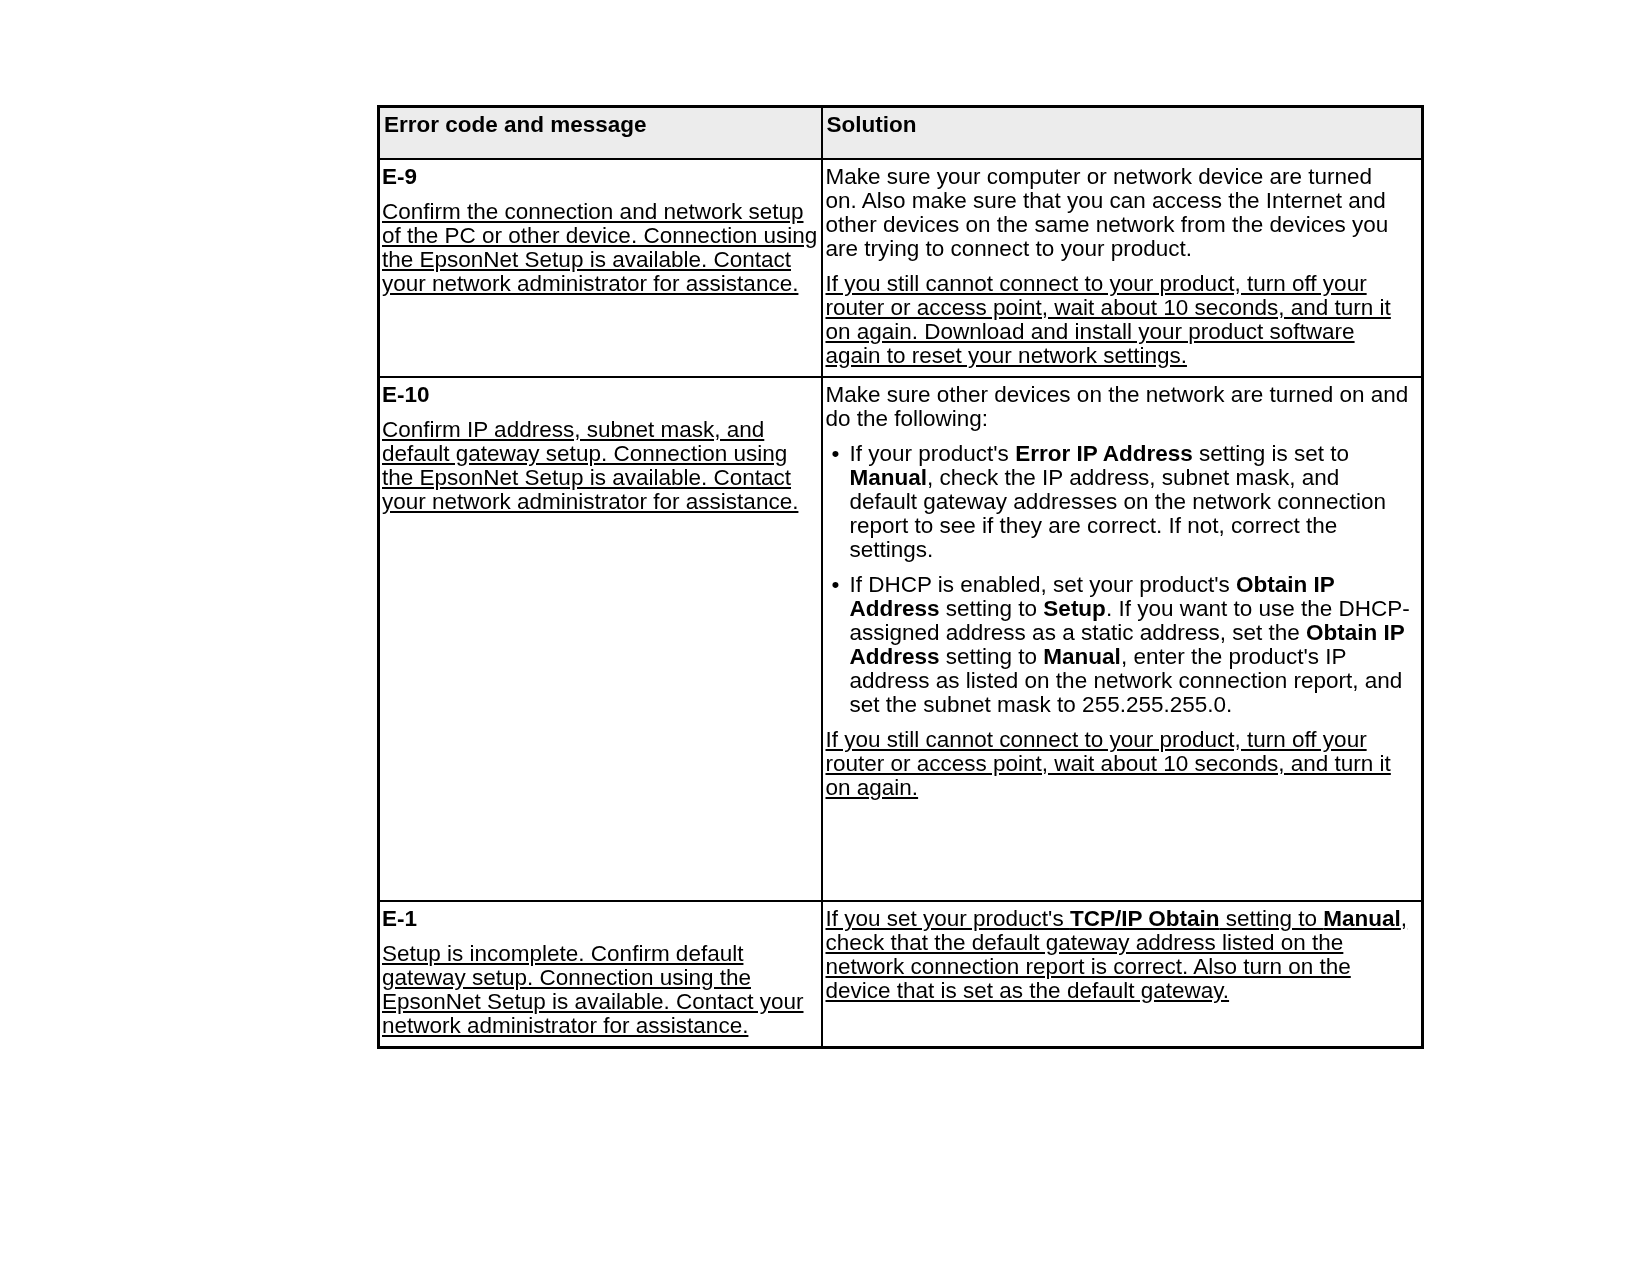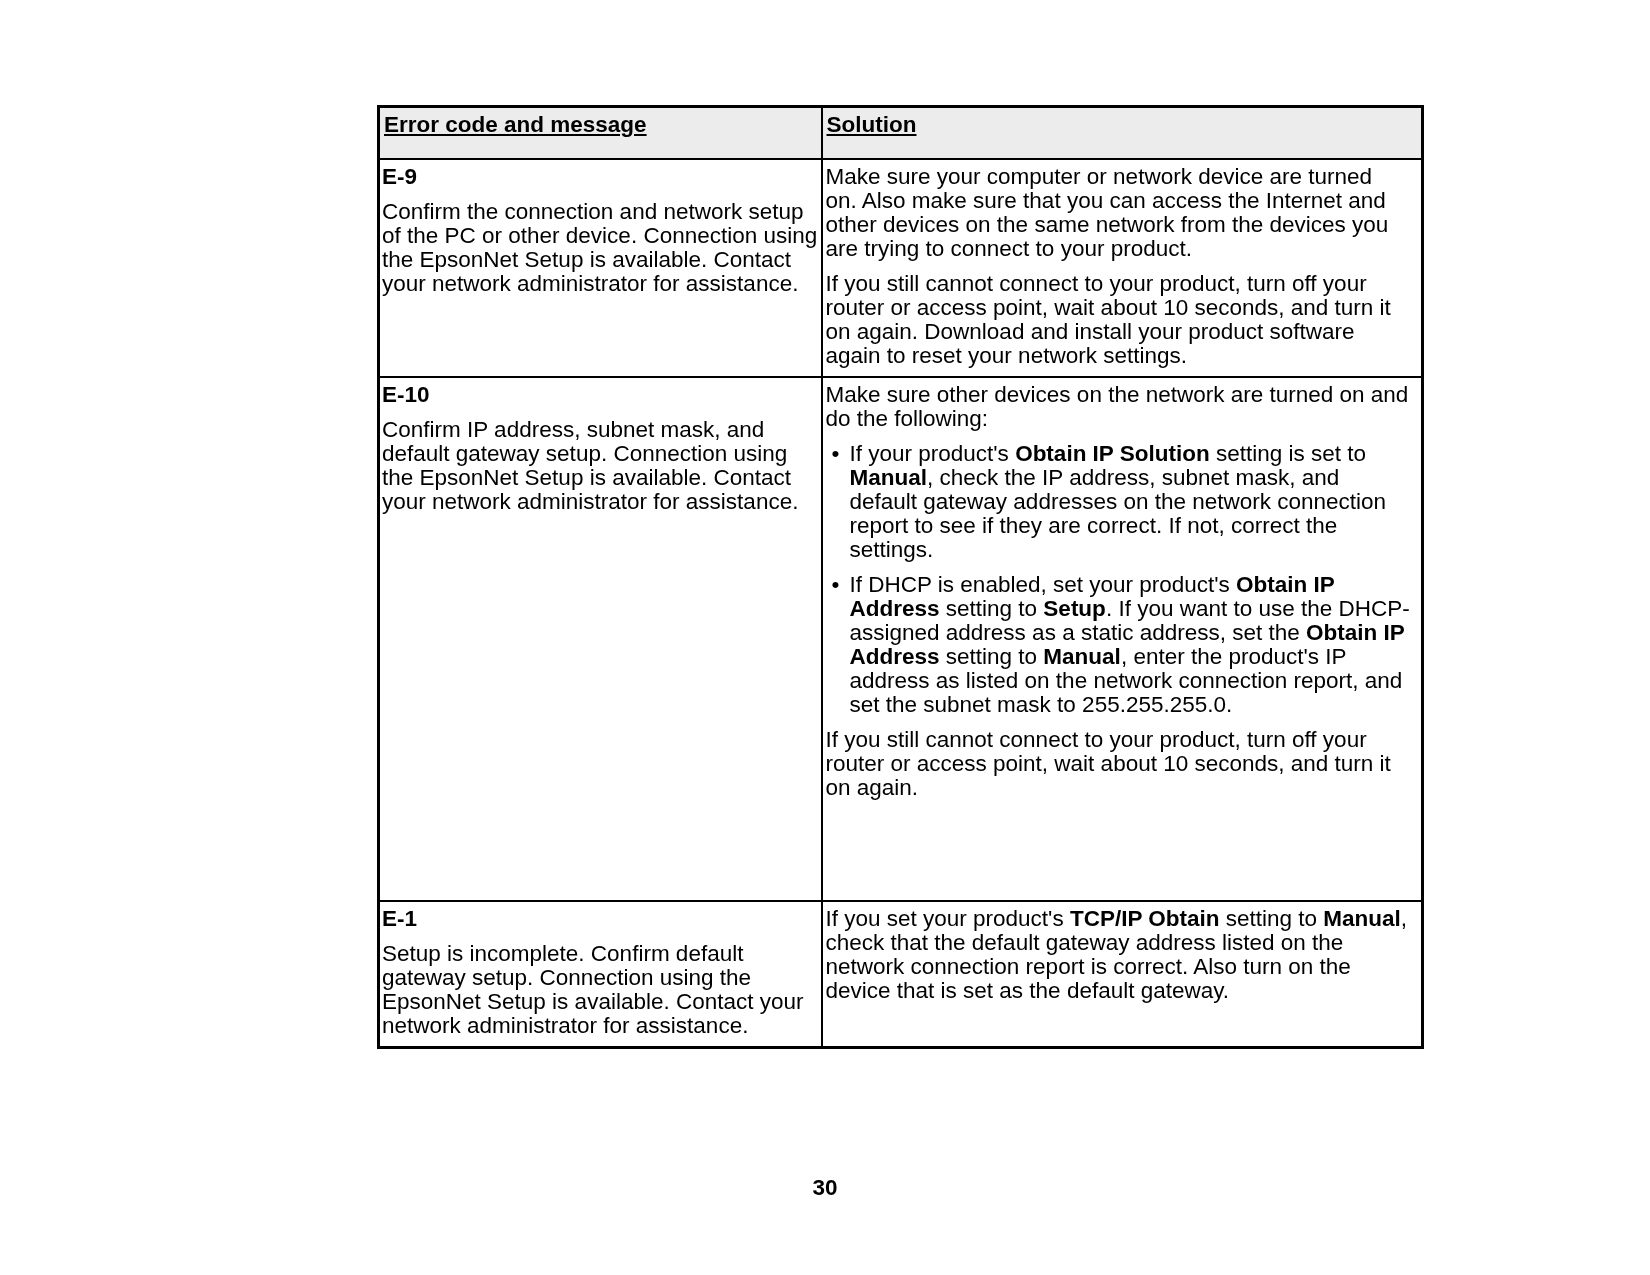--- a/index.html
+++ b/index.html
@@ -21,42 +21,42 @@
     border: 3px solid #000000;
   }
   col.c1 { width: 443px; }
   col.c2 { width: 601px; }
   th, td {
     border: 2px solid #000000;
     vertical-align: top;
     text-align: left;
     box-sizing: border-box;
   }
-  tr.rh { height: 52px; text-decoration: underline; }
+  tr.rh { height: 52px; }
   tr.r1 { height: 164px; padding-left: 7px; }
   tr.r2 { height: 524px; }
   tr.r3 { height: 139px; }
   th.hcell {
     background: #ececec;
     font-size: 22.5px;
     line-height: 24px;
     font-weight: bold;
     padding: 5px 6px 3px 4px;
   }
   td.cell {
     font-size: 22.5px;
     line-height: 24px;
     padding: 5px 0 8px 2px;
   }
   td.cell.sol { padding-left: 3px; margin-left: 38px; }
   .code { font-weight: bold; margin: 0 0 11px 0; }
   .msg, .para { margin: 0 0 11px 0; }
   .bullet { position: relative; padding-left: 24px; margin: 0 0 11px 0; }
   .bullet .marker { position: absolute; left: 6px; top: 0; }
-  td.cell > :last-child { margin-bottom: 0; }
+  td.cell > :last-child { margin-bottom: 0; text-decoration: underline; }
   .page-number {
     position: absolute;
     left: 0;
     top: 1176px;
     width: 1650px;
     text-align: center;
     font-size: 22.5px;
     line-height: 24px;
     font-weight: bold;
   }
@@ -91,36 +91,35 @@
       </tr>
       <tr class="r2">
         <td class="cell err">
           <div class="code">E-10</div>
           <div class="msg">Confirm IP address, subnet mask, and<br>default gateway setup. Connection using<br>the EpsonNet Setup is available. Contact<br>your network administrator for assistance.</div>
         </td>
         <td class="cell sol">
           <div class="para">Make sure other devices on the network are turned on and<br>do the following:</div>
           <div class="bullet">
             <span class="marker">•</span>
-            <span class="btext">If your product's <b>Obtain IP Solution</b> setting is set to<br><b>Manual</b>, check the IP address, subnet mask, and<br>default gateway addresses on the network connection<br>report to see if they are correct. If not, correct the<br>settings.</span>
+            <span class="btext">If your product's <b>Error IP Address</b> setting is set to<br><b>Manual</b>, check the IP address, subnet mask, and<br>default gateway addresses on the network connection<br>report to see if they are correct. If not, correct the<br>settings.</span>
           </div>
           <div class="bullet">
             <span class="marker">•</span>
             <span class="btext">If DHCP is enabled, set your product's <b>Obtain IP</b><br><b>Address</b> setting to <b>Setup</b>. If you want to use the DHCP-<br>assigned address as a static address, set the <b>Obtain IP</b><br><b>Address</b> setting to <b>Manual</b>, enter the product's IP<br>address as listed on the network connection report, and<br>set the subnet mask to 255.255.255.0.</span>
           </div>
           <div class="para">If you still cannot connect to your product, turn off your<br>router or access point, wait about 10 seconds, and turn it<br>on again.</div>
         </td>
       </tr>
       <tr class="r3">
         <td class="cell err">
           <div class="code">E-1</div>
           <div class="msg">Setup is incomplete. Confirm default<br>gateway setup. Connection using the<br>EpsonNet Setup is available. Contact your<br>network administrator for assistance.</div>
         </td>
         <td class="cell sol">
           <div class="para">If you set your product's <b>TCP/IP Obtain</b> setting to <b>Manual</b>,<br>check that the default gateway address listed on the<br>network connection report is correct. Also turn on the<br>device that is set as the default gateway.</div>
         </td>
       </tr>
     </tbody>
   </table>
 
-  <div class="page-number">30</div>
 
 </div>
 
 </body></html>

